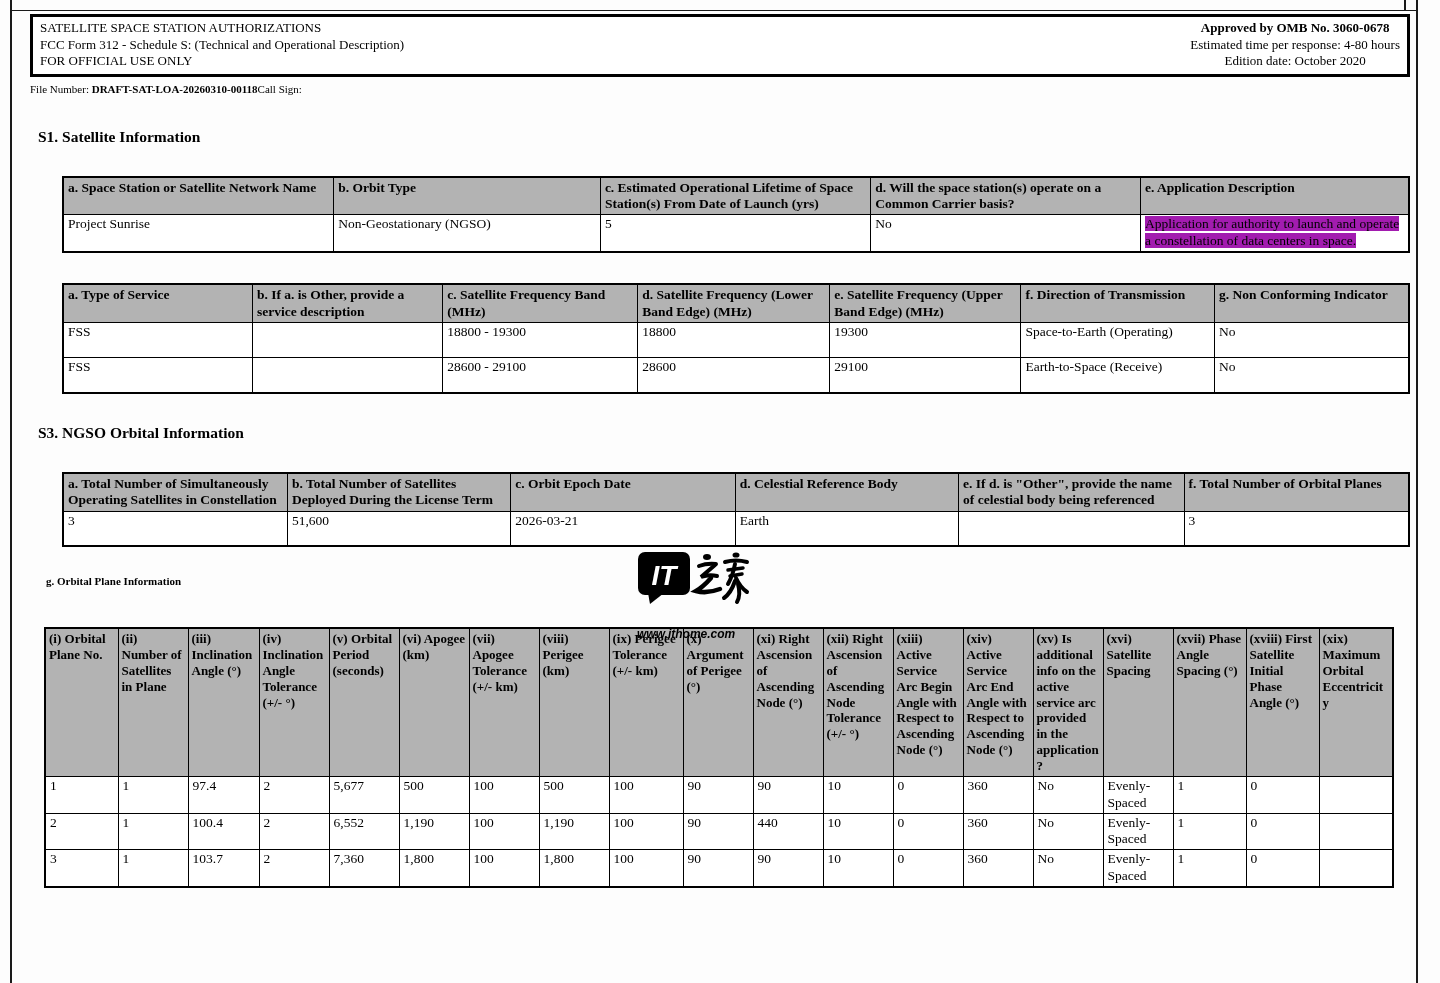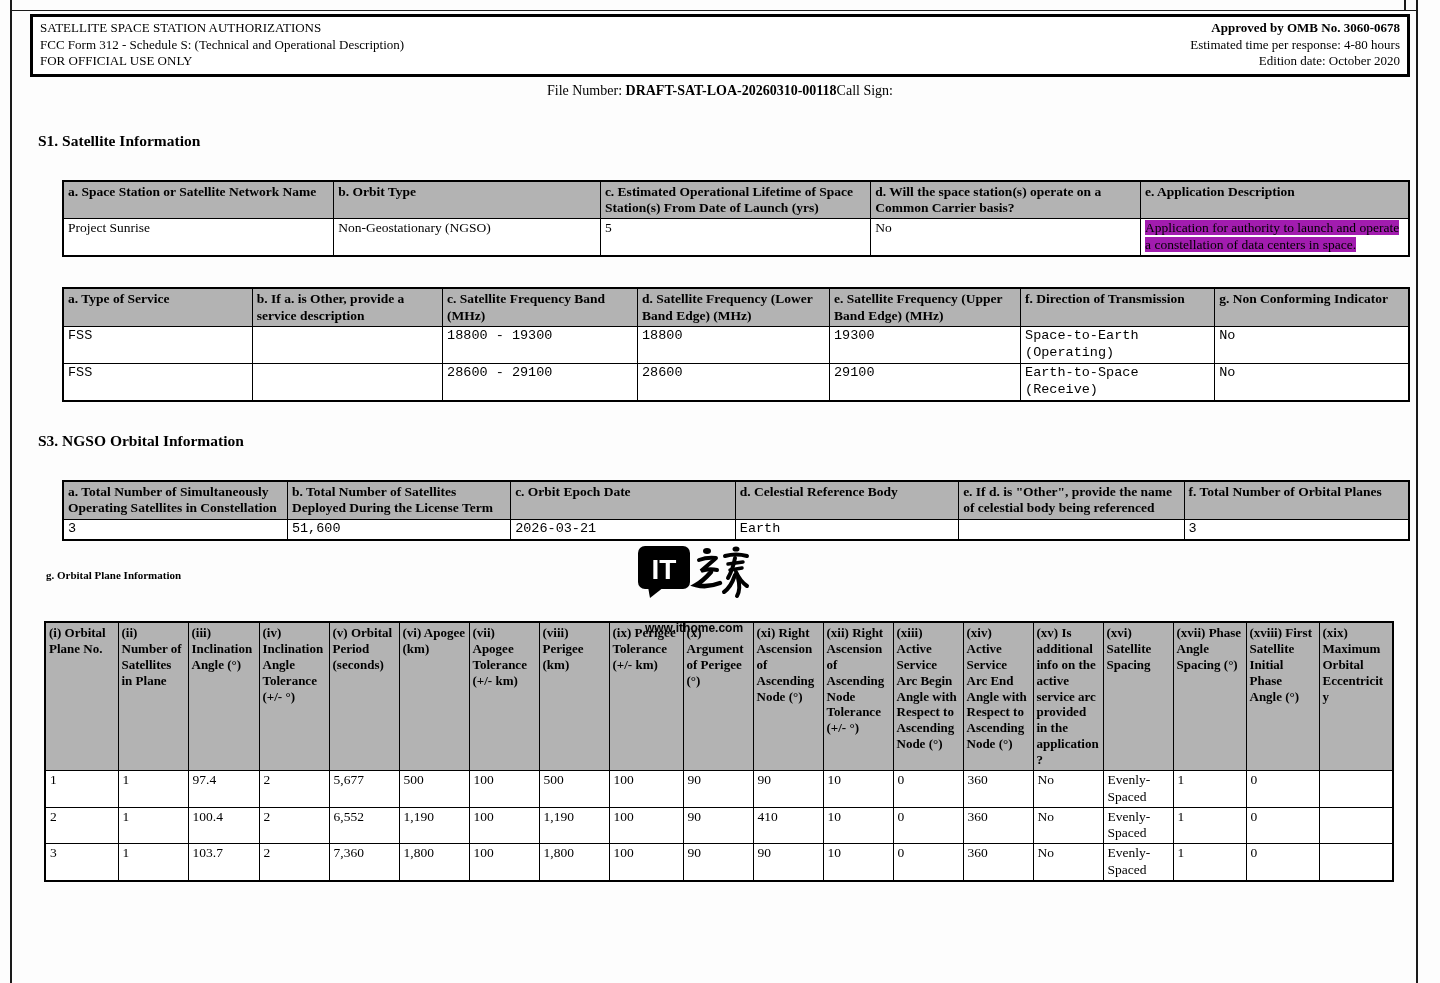--- a/index.html
+++ b/index.html
@@ -7,46 +7,46 @@
   .page-edge{position:absolute;top:0;bottom:0;width:2px;background:#1a1a1a;}
   .edge-left{left:10px;}
   .edge-right{left:1416px;}
   .top-rule{position:absolute;top:10px;left:10px;width:1408px;height:1px;background:#1a1a1a;}
   .top-tick{position:absolute;top:0;left:1404px;width:2px;height:11px;background:#1a1a1a;}
   .content{position:absolute;left:30px;top:0;width:1380px;}
 
   
   .hdr-box{margin-top:14px;border:3px solid #000;display:flex;justify-content:space-between;padding:3px 7px 4px 7px;background:#fff;}
   .hdr-left div,.hdr-right div{font-size:13px;line-height:16.5px;}
-  .hdr-right{text-align:right;}
+  .hdr-right{text-align:center;}
   .b{font-weight:bold;}
 
-  .file-row{margin-top:6px;display:flex;justify-content:center;font-size:14px;}
+  .file-row{margin-top:6px;display:flex;justify-content:flex-start;font-size:11px;}
 
   .sec-title{font-weight:bold;font-size:15.5px;margin:8px;}
   .t1{margin-top:33px;}
   .t2{margin-top:31px;}
   .t3{margin-top:30px;}
 
   table{border-collapse:collapse;table-layout:fixed;background:#fff;}
   table,td,th{border:1.5px solid #000;}
   table{border-width:2px;}
   th{background:#b3b3b3;font-weight:bold;text-align:left;vertical-align:top;padding:2px 4px;font-size:13.5px;line-height:1.22;}
   td{vertical-align:top;padding:1px 4px;font-size:13.5px;line-height:1.25;overflow:hidden;}
   .mt-table{margin-top:30px;margin-left:32px;}
   .hrow{height:36px;}
   .drow38{height:36px;}
-  .drow23{height:21px;font-family:Liberation Mono, monospace;}
+  .drow23{height:35px;}
 
   .selected{background:#a21caf;}
 
   
   .wm-band{position:relative;height:76px;margin-top:4px;}
   .g-title{position:absolute;left:16px;top:24px;font-weight:bold;font-size:11px;}
-  .wm{position:absolute;left:calc(50% - 26px);top:0;transform:translateX(-50%);text-align:center;}
+  .wm{position:absolute;left:calc(50% - 26px);top:0;transform:translateX(-50%);font-style:italic;}
   .wm-url{font-family:"Liberation Sans",sans-serif;font-weight:bold;font-size:12px;margin-top:18px;}
 
   
   .g-wrap{margin-left:14px;}
   .g-table th{font-size:13px;padding:2px 3px;overflow-wrap:break-word;word-break:break-word;}
   .g-table td{font-size:13.5px;overflow-wrap:break-word;}
   .g-hrow{height:140px;}
   .g-drow{height:36px;}
 </style>
 </head>
@@ -285,21 +285,21 @@
           <td>2</td>
           <td>1</td>
           <td>100.4</td>
           <td>2</td>
           <td>6,552</td>
           <td>1,190</td>
           <td>100</td>
           <td>1,190</td>
           <td>100</td>
           <td>90</td>
-          <td>410</td>
+          <td>440</td>
           <td>10</td>
           <td>0</td>
           <td>360</td>
           <td>No</td>
           <td>Evenly-Spaced</td>
           <td>1</td>
           <td>0</td>
           <td></td>
         </tr>
         <tr class="g-drow">

